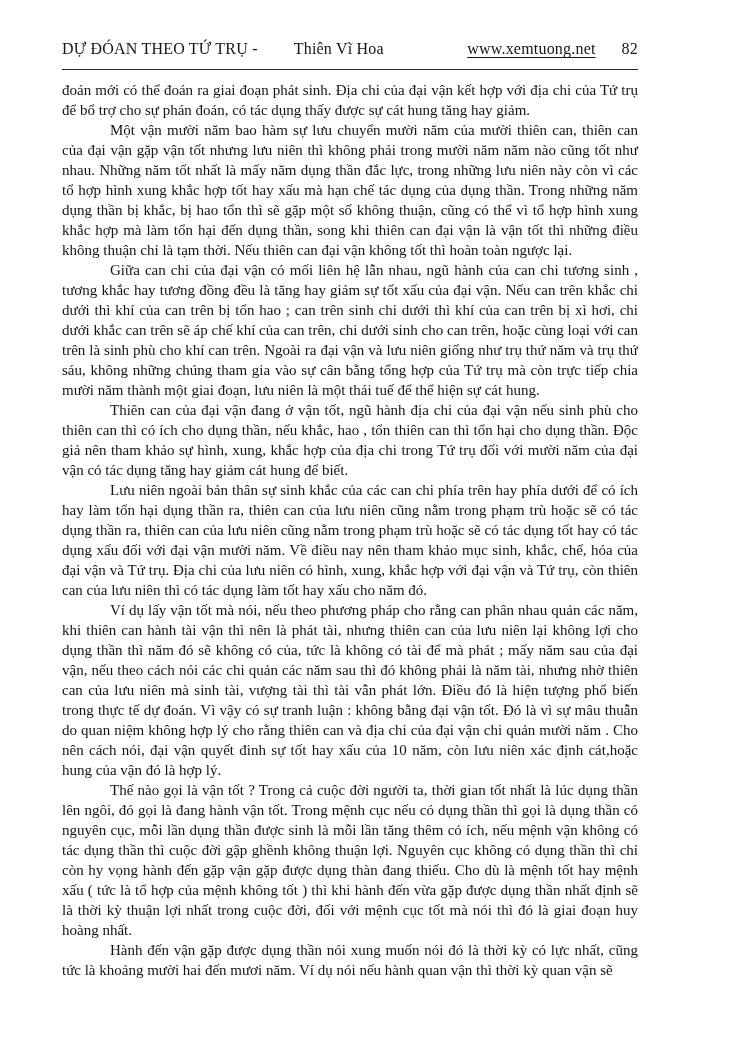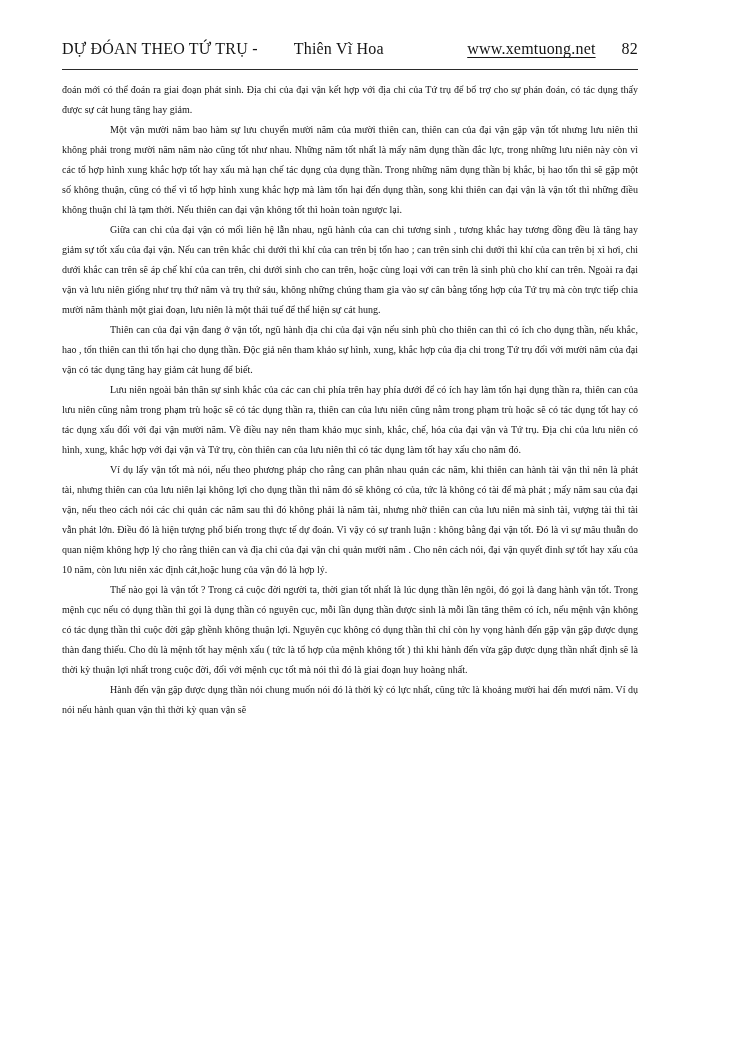--- a/index.html
+++ b/index.html
@@ -32,21 +32,21 @@
     text-underline-offset: 3px;
   }
   .header .pagenum { margin-left: 26px; }
   .divider {
     border: none;
     border-top: 1.6px solid #2a2a2a;
     margin: 11px 0 0 0;
   }
   .body-text {
     margin-top: 10px;
-    font-size: 10px;
+    font-size: 15px;
     line-height: 20px;
     text-align: justify;
   }
   .body-text p {
     margin: 0;
     text-indent: 48px;
   }
   .body-text p.no-indent { text-indent: 0; }
 </style>
 </head>
@@ -64,16 +64,16 @@
   <hr class="divider">
 
   <div class="body-text">
     <p class="no-indent">đoán mới có thể đoán ra giai đoạn phát sinh. Địa chi của đại vận kết hợp với địa chi của Tứ trụ để bổ trợ cho sự phán đoán, có tác dụng thấy được sự cát hung tăng hay giảm.</p>
     <p>Một vận mười năm bao hàm sự lưu chuyển mười năm của mười thiên can, thiên can của đại vận gặp vận tốt nhưng lưu niên thì không phải trong mười năm năm nào cũng tốt như nhau. Những năm tốt nhất là mấy năm dụng thần đắc lực, trong những lưu niên này còn vì các tổ hợp hình xung  khắc hợp tốt hay xấu mà hạn chế tác dụng của dụng thần. Trong những năm dụng thần bị khắc, bị hao tổn thì sẽ gặp một số không thuận, cũng có thể vì tổ hợp hình xung khắc hợp mà làm tổn hại đến dụng thần, song khi thiên can đại vận là vận tốt thì những điều không thuận chỉ là tạm thời. Nếu thiên can đại vận không tốt thì hoàn toàn ngược lại.</p>
     <p>Giữa can chi của đại vận có mối liên hệ lẫn nhau, ngũ hành của can chi tương sinh , tương khắc hay tương đồng đều là tăng hay giảm sự tốt xấu của đại vận. Nếu can trên khắc chi dưới thì khí của can trên bị tổn hao ; can trên sinh chi dưới thì khí của can trên bị xì hơi, chi dưới khắc can trên sẽ áp chế khí của can trên, chi dưới sinh cho can trên, hoặc cùng loại với can trên  là sinh phù cho khí can trên. Ngoài ra đại vận và lưu niên giống như trụ thứ năm và trụ thứ sáu, không những chúng tham gia vào sự cân bằng tổng hợp của Tứ trụ mà còn trực tiếp chia mười năm thành một giai đoạn, lưu niên là một thái tuế để thể hiện sự cát hung.</p>
     <p>Thiên can của đại vận đang ở vận tốt, ngũ hành địa chi của đại vận nếu sinh phù cho thiên can thì có ích cho dụng thần, nếu khắc, hao , tổn thiên can thì tổn hại cho dụng thần. Độc giả nên tham khảo sự hình, xung, khắc hợp của địa chi trong Tứ trụ đối với mười năm của đại vận có tác dụng tăng hay giảm cát hung để biết.</p>
     <p>Lưu niên ngoài bản thân sự sinh khắc của các can chi phía trên hay phía dưới để có ích hay làm tổn hại dụng thần ra, thiên can của lưu niên cũng nằm trong phạm trù hoặc sẽ có tác dụng thần ra, thiên can của lưu niên cũng nằm trong phạm trù hoặc sẽ có tác dụng tốt hay có tác dụng xấu đối với đại vận mười năm. Về điều nay  nên tham khảo mục sinh, khắc, chế, hóa của đại vận và Tứ trụ. Địa chi của lưu niên có hình, xung, khắc hợp với đại vận và Tứ trụ, còn thiên can của lưu niên thì có tác dụng làm tốt hay xấu cho năm đó.</p>
     <p>Ví dụ lấy vận tốt mà nói, nếu theo phương pháp cho rằng can phân nhau quản các năm, khi thiên can hành tài vận thì nên là phát tài, nhưng thiên can của lưu niên lại không lợi cho dụng thần thì năm đó sẽ không có của, tức là không có tài để mà phát ; mấy năm sau của đại vận, nếu theo cách nói các chi quản các năm sau thì đó không phải là năm tài, nhưng nhờ thiên can của lưu niên mà sinh tài, vượng tài thì tài vẫn phát lớn. Điều đó là hiện tượng phổ biến trong thực tế dự đoán. Vì vậy có sự tranh luận  : không bằng đại vận tốt. Đó là vì sự mâu thuẫn do quan niệm không hợp lý cho rằng thiên can và địa chi của đại vận chi quản mười năm . Cho nên  cách nói, đại vận quyết đinh sự tốt hay xấu của 10 năm, còn lưu niên xác định cát,hoặc hung của vận đó là hợp lý.</p>
     <p>Thế nào gọi là vận tốt ? Trong cả cuộc đời người ta, thời gian tốt nhất là lúc dụng thần lên ngôi, đó gọi là đang hành vận tốt. Trong mệnh cục nếu có dụng thần thì gọi là dụng thần có nguyên cục, mỗi lần dụng thần được sinh là mỗi lần tăng thêm có ích, nếu mệnh vận không có tác dụng thần thì cuộc đời gập ghềnh không thuận lợi. Nguyên cục không có dụng thần thì chỉ còn hy vọng hành đến gặp vận gặp được dụng thàn đang thiếu. Cho dù là mệnh tốt hay mệnh xấu  ( tức là tổ hợp của mệnh không tốt ) thì khi hành đến vừa gặp được dụng thần nhất định sẽ là thời kỳ thuận lợi nhất trong cuộc đời, đối với mệnh cục tốt mà nói thì đó là giai đoạn huy hoàng nhất.</p>
-    <p>Hành đến vận gặp được dụng thần nói chung muốn nói đó là thời kỳ có lực nhất, cũng tức là khoảng mười hai đến mươi năm. Ví dụ nói nếu hành quan vận thì thời kỳ quan vận sẽ</p>
+    <p>Hành đến vận gặp được dụng thần nói xung muốn nói đó là thời kỳ có lực nhất, cũng tức là khoảng mười hai đến mươi năm. Ví dụ nói nếu hành quan vận thì thời kỳ quan vận sẽ</p>
   </div>
 
 </div>
 
 </body></html>

